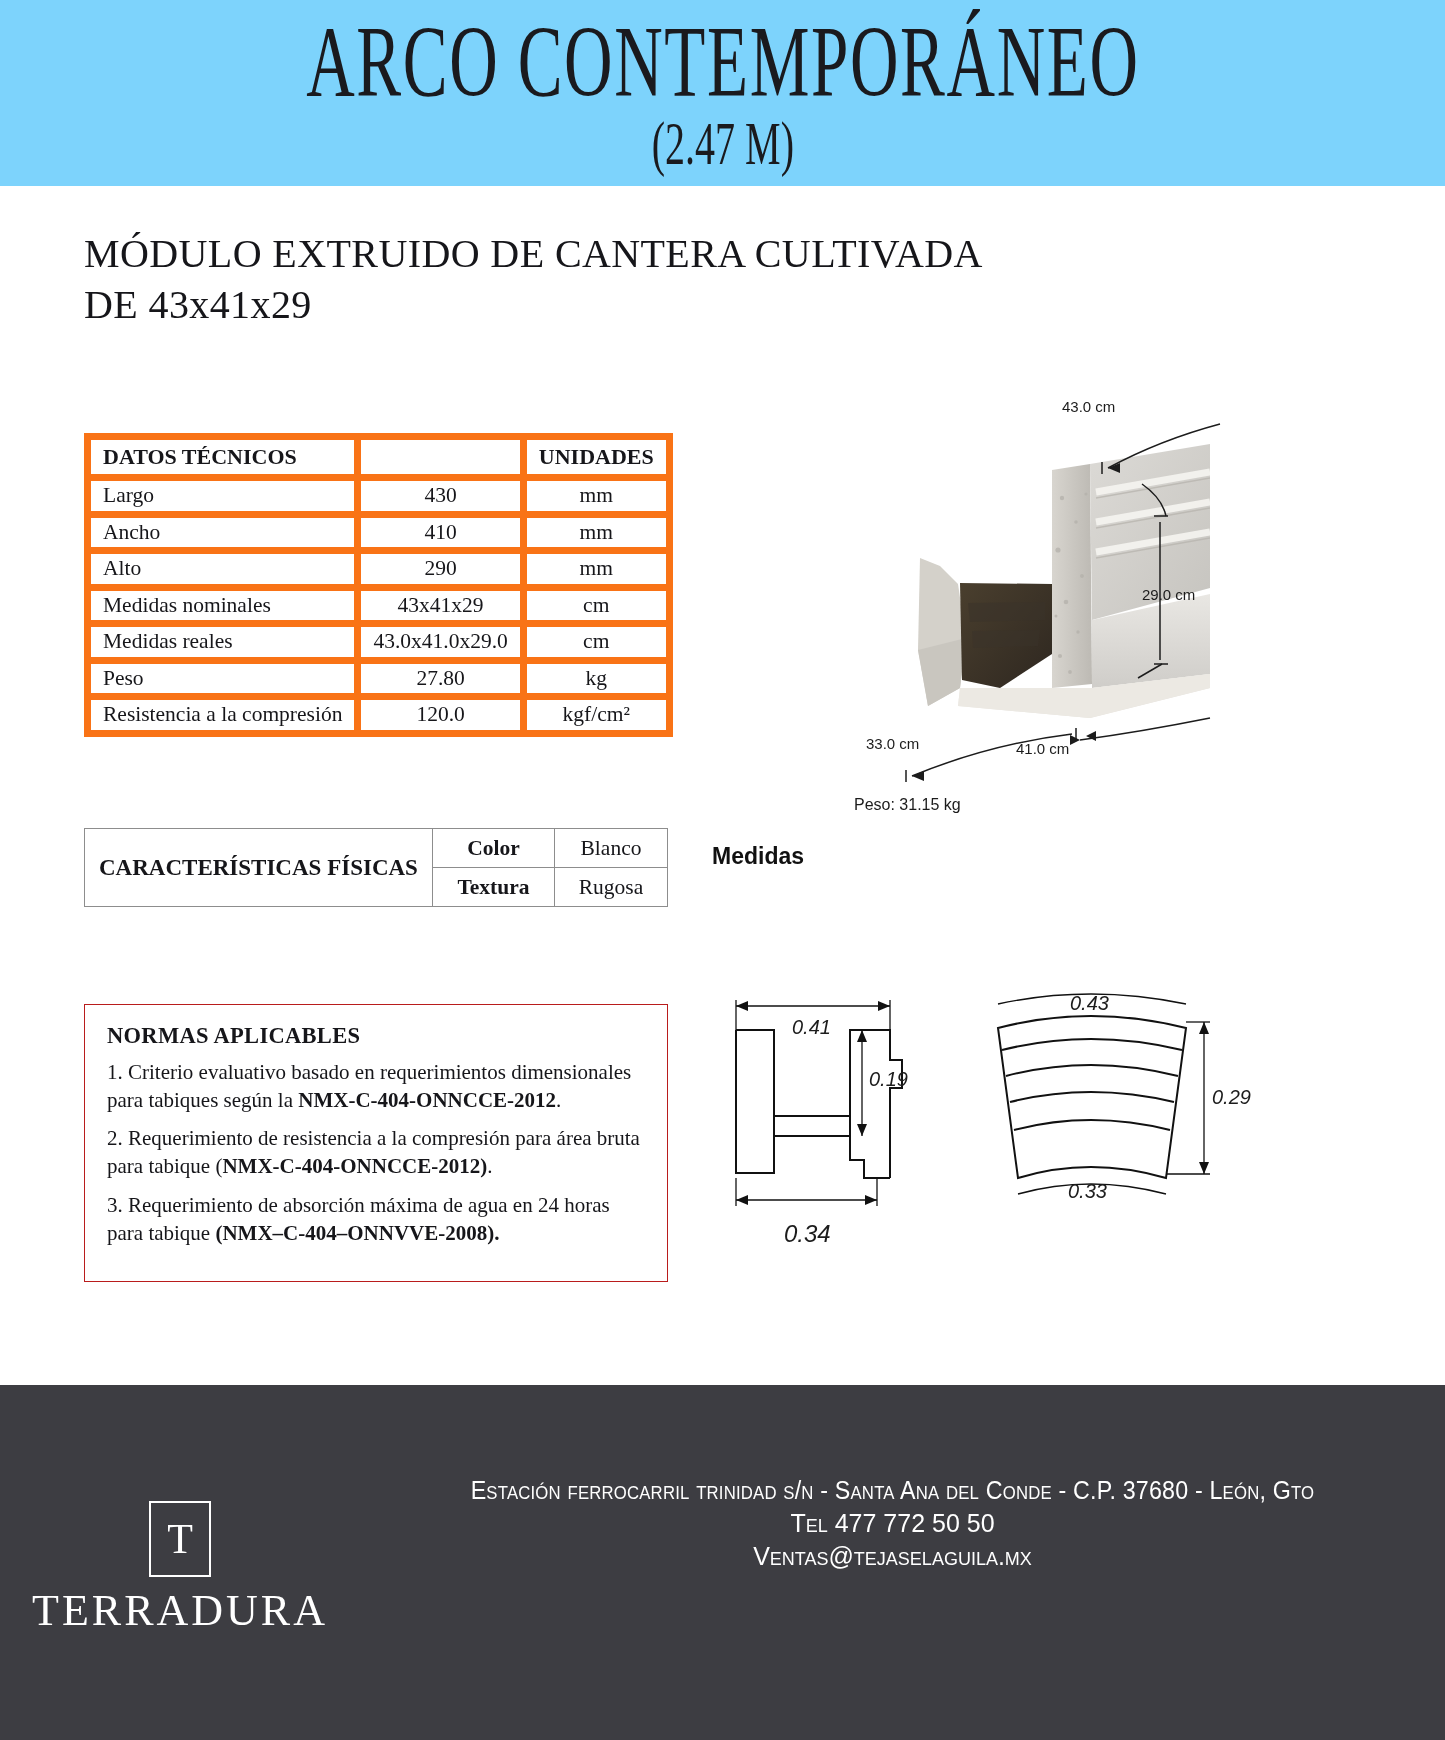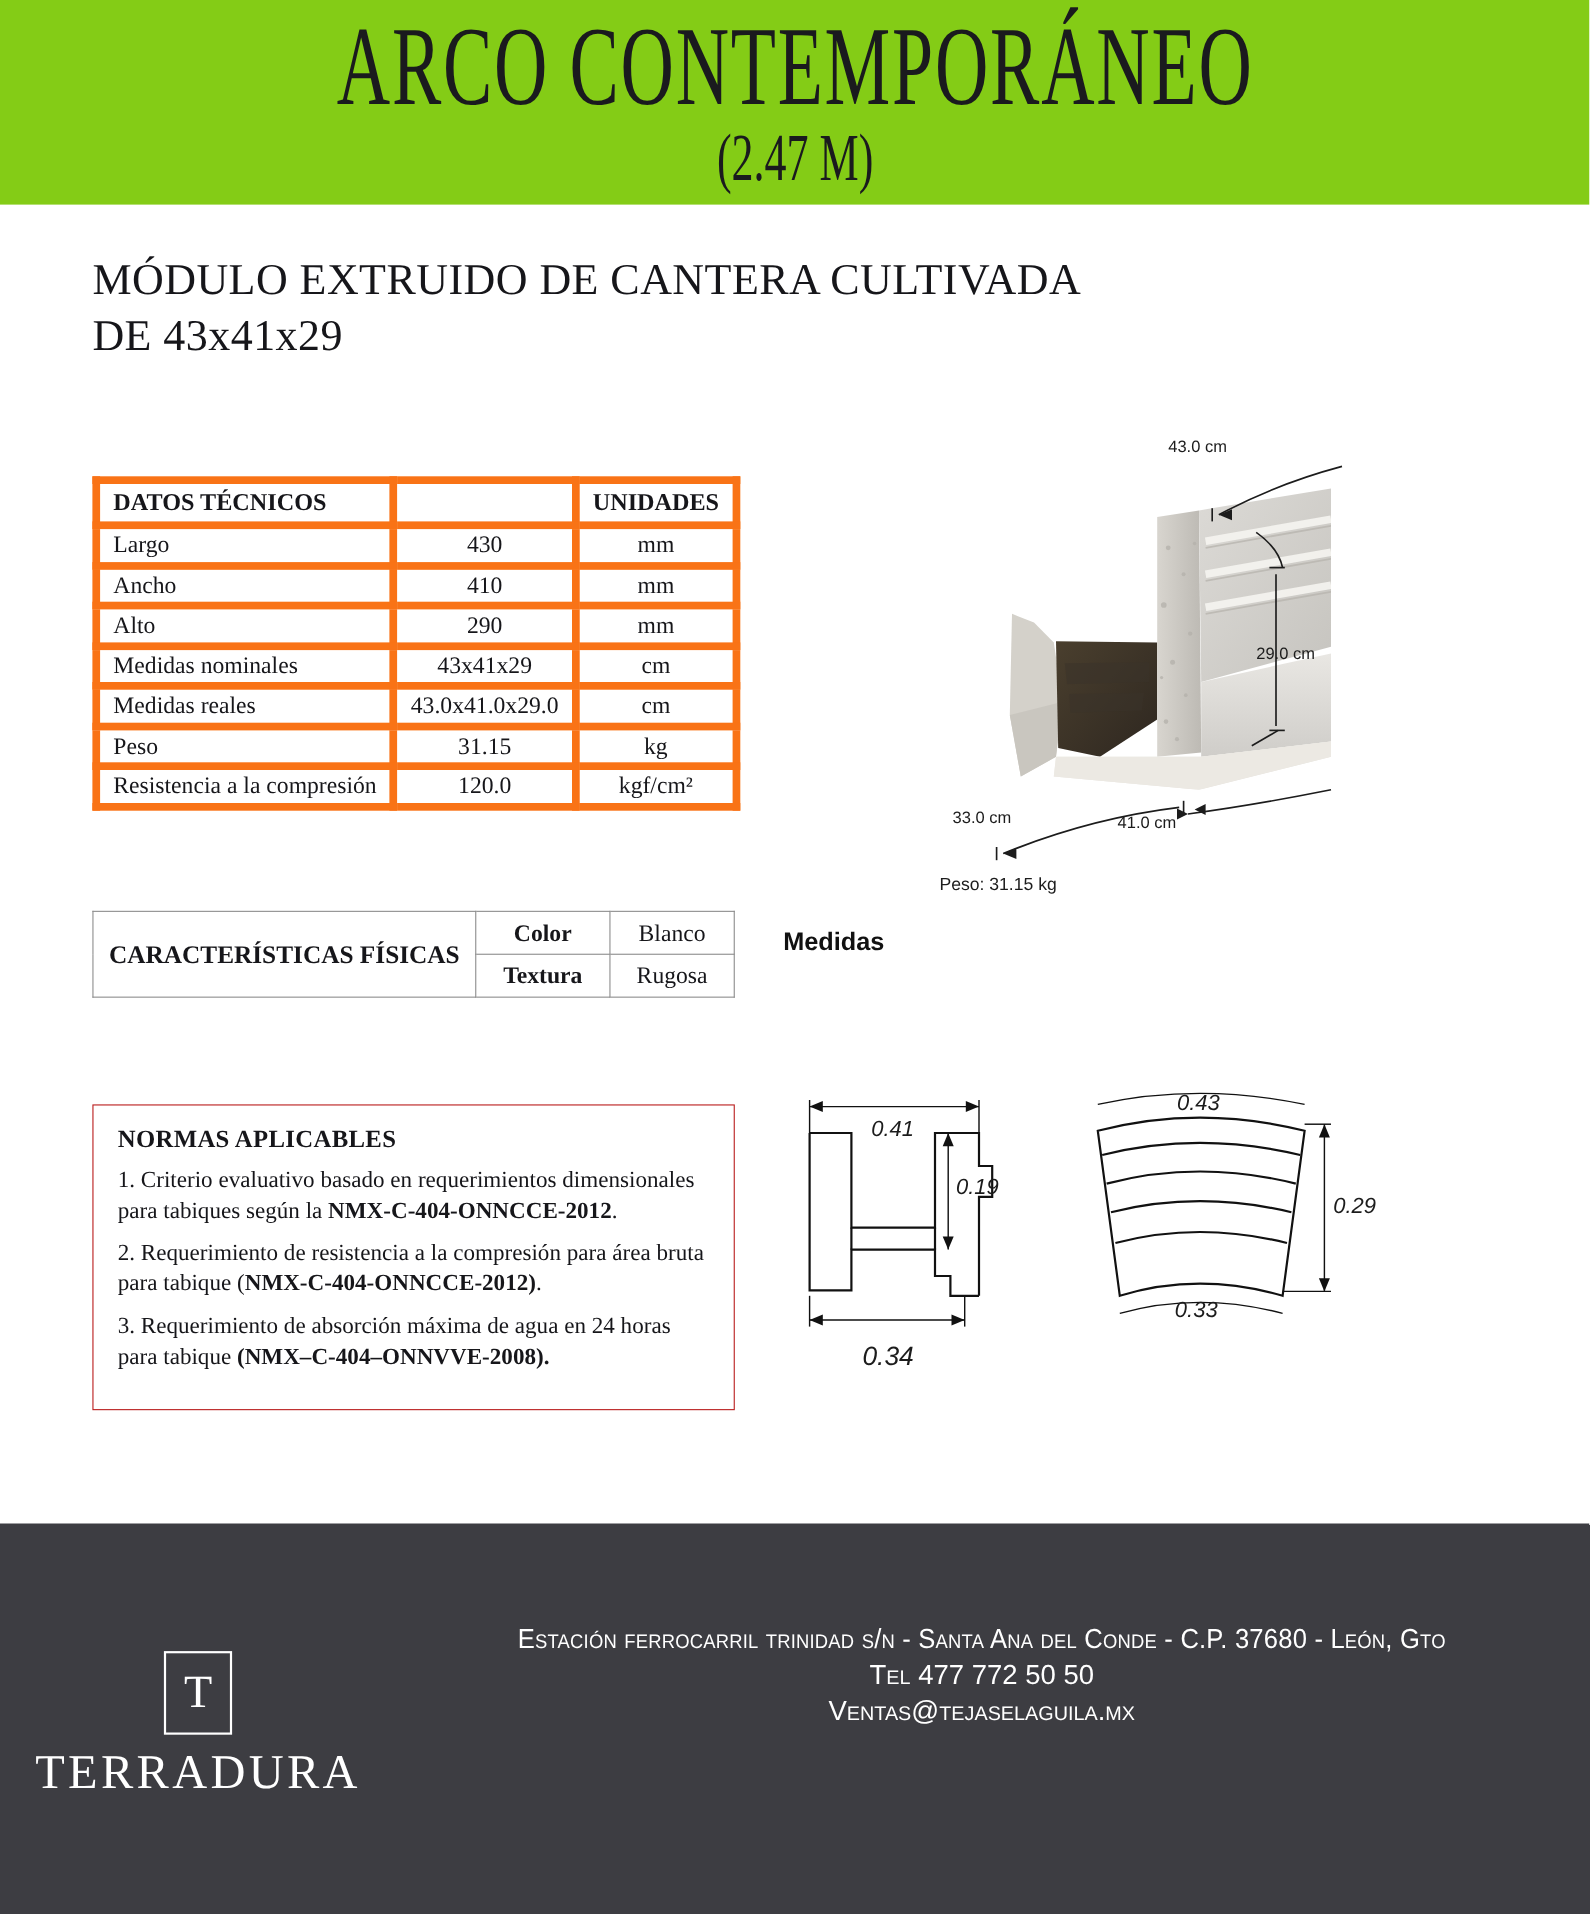--- a/index.html
+++ b/index.html
@@ -8,21 +8,21 @@
     font-family: "Liberation Serif", serif;
     background: #ffffff;
     color: #16161a;
     position: relative;
     overflow: hidden;
   }
 
   
   .header {
     height: 186px;
-    background: #84cc16;
+    background: #7dd3fc;
     display: flex;
     flex-direction: column;
     align-items: center;
     justify-content: center;
     padding-top: 4px;
   }
   .header-title {
     font-family: "Liberation Serif", serif;
     font-size: 84px;
     letter-spacing: 2px;
@@ -257,21 +257,21 @@
         <td class="c-value">43x41x29</td>
         <td class="c-unit">cm</td>
       </tr>
       <tr>
         <td class="c-label">Medidas reales</td>
         <td class="c-value">43.0x41.0x29.0</td>
         <td class="c-unit">cm</td>
       </tr>
       <tr>
         <td class="c-label">Peso</td>
-        <td class="c-value">31.15</td>
+        <td class="c-value">27.80</td>
         <td class="c-unit">kg</td>
       </tr>
       <tr>
         <td class="c-label">Resistencia a la compresión</td>
         <td class="c-value">120.0</td>
         <td class="c-unit">kgf/cm²</td>
       </tr>
     </tbody>
 </table>
 

